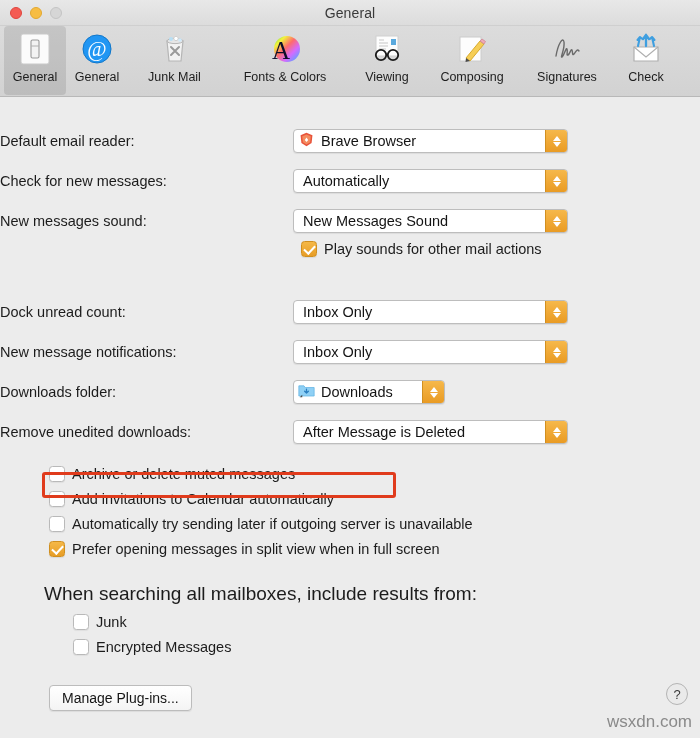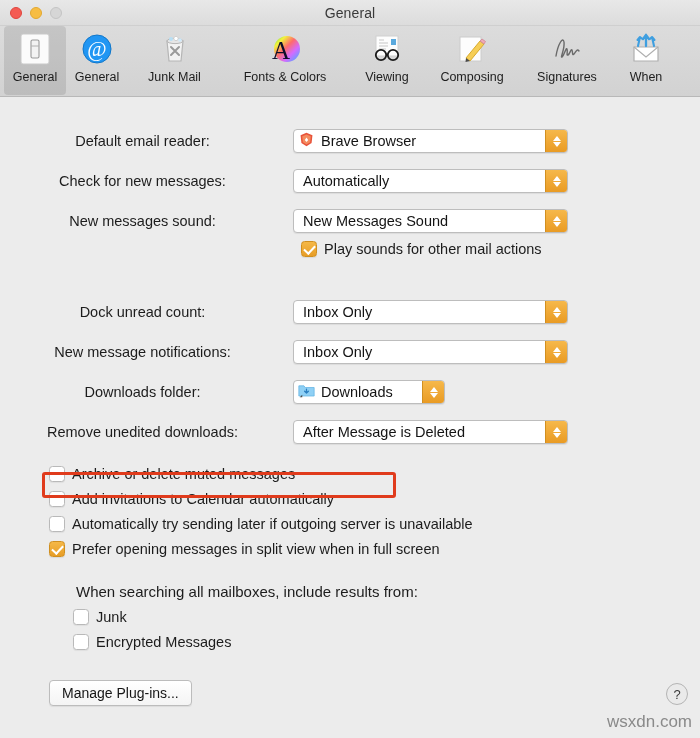--- a/index.html
+++ b/index.html
@@ -64,21 +64,21 @@
   }
 
   
   .content { padding: 0; position: relative; height: 640px; }
 
   .row {
     display: flex; align-items: center;
     height: 40px;
   }
   .row-label {
-    width: 293px; text-align: center;
+    width: 293px; text-align: left;
     font-size: 14.5px; color: #1c1c1c;
     padding-right: 8px;
     white-space: nowrap;
   }
 
   
   .popup {
     height: 24px;
     background: #ffffff;
     border: 1px solid #bdbdbd;
@@ -136,22 +136,22 @@
   .cbox.on::after {
     content: "";
     width: 4.5px; height: 8.5px;
     border: solid #fff;
     border-width: 0 2px 2px 0;
     transform: rotate(43deg) translate(-0.5px,-1px);
   }
   .cb-label { font-size: 14.5px; color: #1c1c1c; white-space: nowrap; }
 
   .section-note {
-    font-size: 15px; color: #1c1c1c;
-    padding-left: 76px;
+    font-size: 19px; color: #1c1c1c;
+    padding-left: 44px;
   }
 
   
   .btn {
     height: 25px;
     padding: 12px 12px;
     background: linear-gradient(to bottom, #ffffff, #f4f4f4);
     border: 1px solid #bcbcbc;
     border-radius: 4px;
     font-size: 14px; color: #151515;
@@ -295,21 +295,21 @@
   <div class="tb-item">
     <div class="tb-icon">
       <svg width="34" height="34" viewBox="0 0 34 34">
         <path d="M5 15 L29 15 L29 29 L5 29 Z" fill="#ffffff" stroke="#b0b0b0" stroke-width="1.2"></path>
         <path d="M5 15 L17 25 L29 15" fill="none" stroke="#b0b0b0" stroke-width="1.2"></path>
         <path d="M17 3 L17 14 M17 3 L14 7 M17 3 L20 7" stroke="#3f9fe0" stroke-width="2.3" stroke-linecap="round" fill="none"></path>
         <path d="M9 14 L11 5 M11 5 L8.5 8 M11 5 L13.5 7" stroke="#3f9fe0" stroke-width="2.1" stroke-linecap="round" fill="none"></path>
         <path d="M25 14 L23 5 M23 5 L20.8 7 M23 5 L25.5 8" stroke="#3f9fe0" stroke-width="2.1" stroke-linecap="round" fill="none"></path>
       </svg>
     </div>
-    <div class="tb-label">When</div>
+    <div class="tb-label">Check</div>
   </div>
 </div>
 
 <div class="content">
 
   <div style="height:24px"></div>
 
   <div class="row">
     <div class="row-label">Default email reader:</div>
     <div class="popup w-wide">

